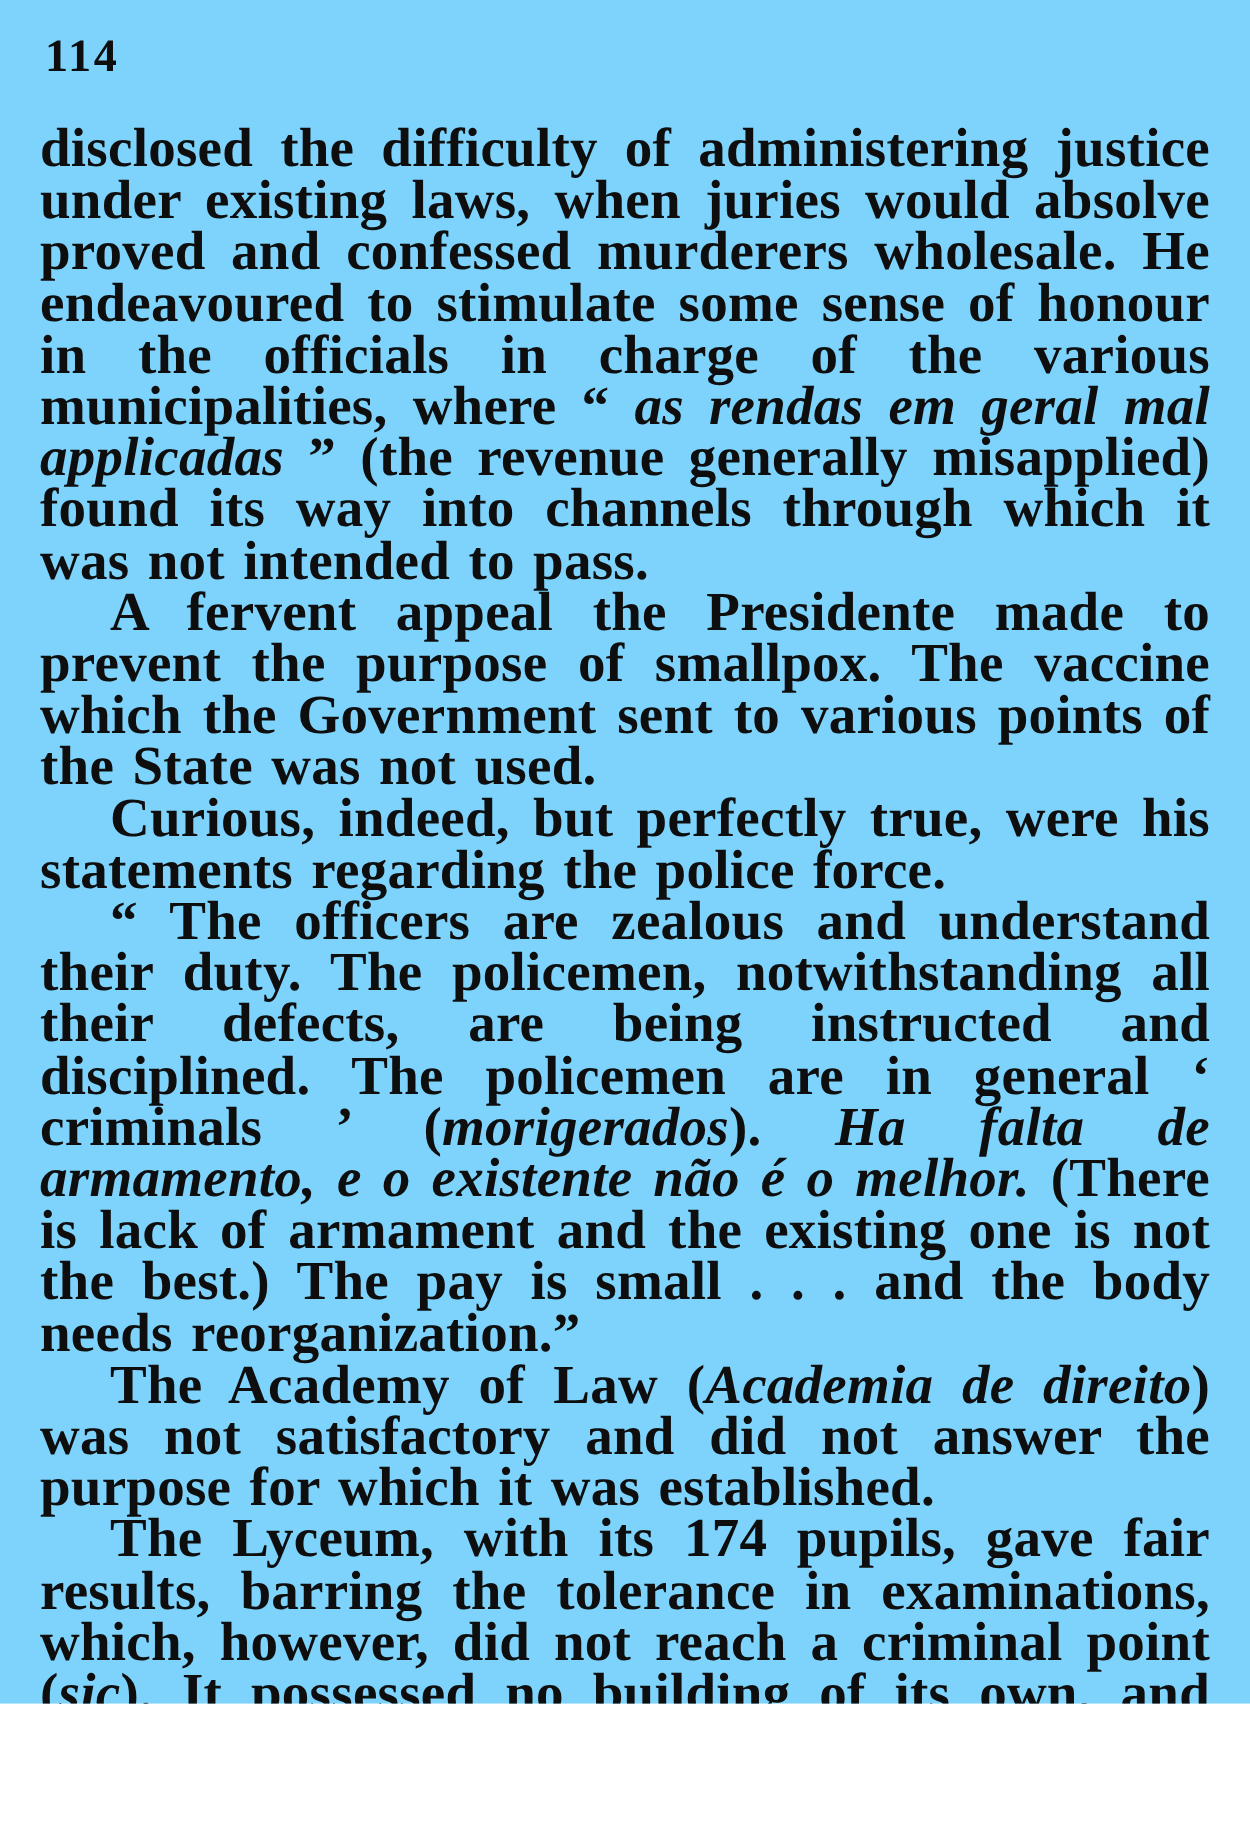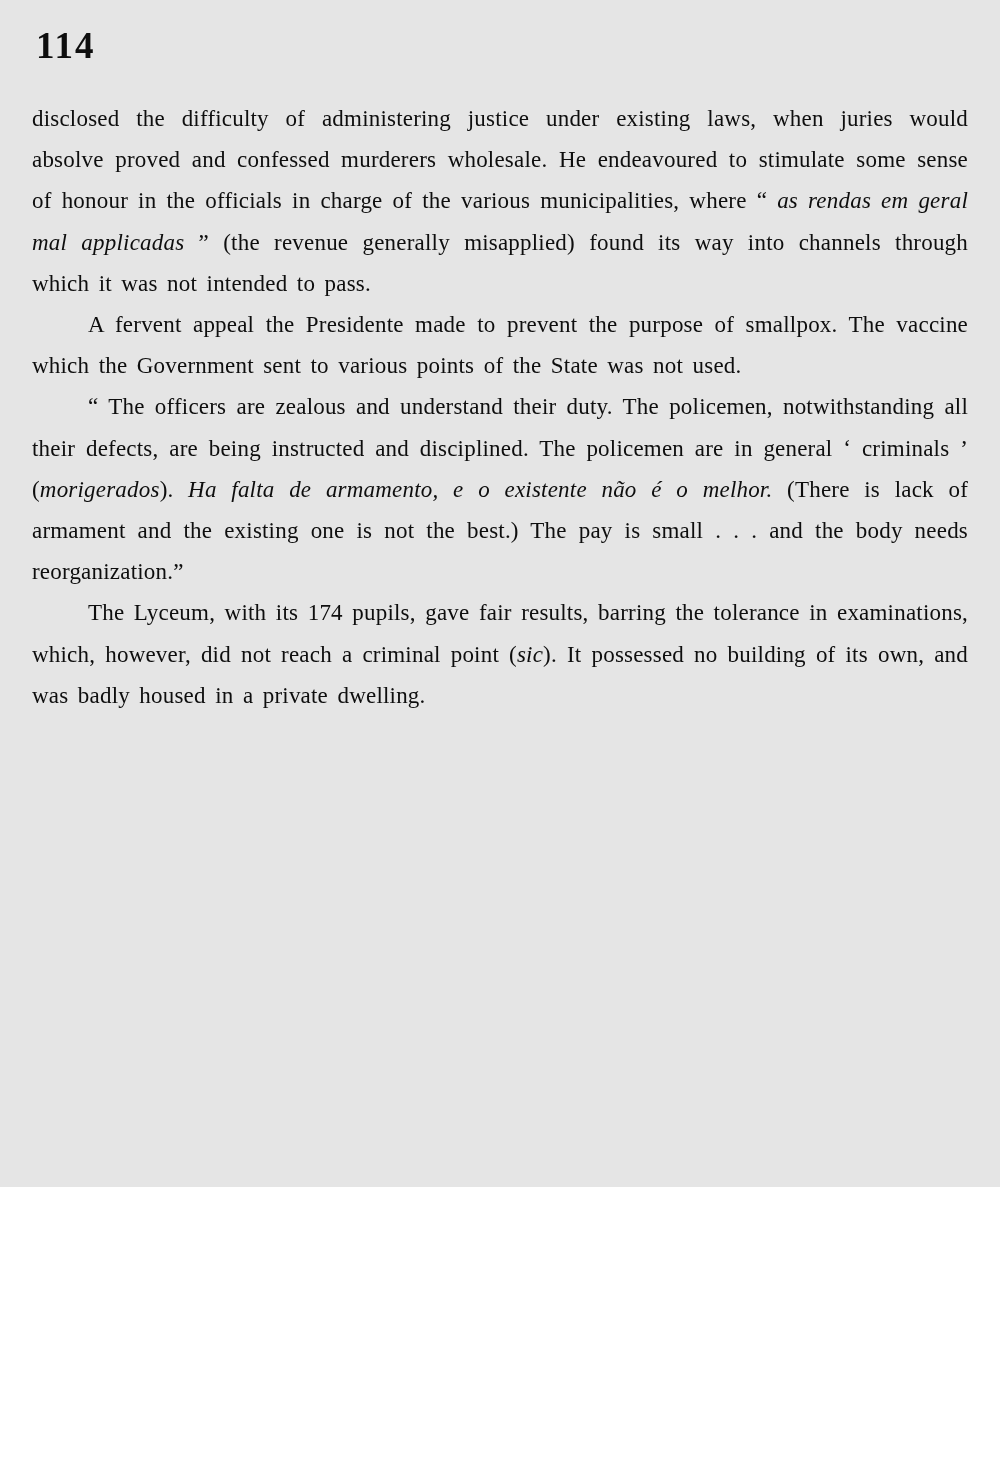--- a/index.html
+++ b/index.html
@@ -3,24 +3,24 @@
 <meta charset="utf-8">
 <style>
   html, body {
     margin: 0;
     padding: 0;
     background: #ffffff;
   }
   .page {
     position: relative;
     width: 1000px;
-    height: 1187px;
+    height: 1363px;
     box-sizing: border-box;
     padding: 24px 32px 0 32px;
-    background: #e5e5e5;
+    background: #7dd3fc;
     color: #0e0e0e;
     font-family: "Liberation Serif", "DejaVu Serif", serif;
     overflow: hidden;
   }
   .hdr {
     display: flex;
     align-items: baseline;
     gap: 26px;
     font-weight: bold;
     font-size: 37px;
@@ -29,25 +29,26 @@
     white-space: nowrap;
   }
   .hdr .num {
     letter-spacing: 2px;
   }
   .hdr .title {
     word-spacing: 15px;
   }
   .body-text {
     margin-top: 31px;
-    font-size: 23px;
+    font-size: 44px;
     line-height: 41.2px;
     text-align: justify;
     word-spacing: 3.5px;
     letter-spacing: 0.2px;
+    font-weight: bold;
   }
   .body-text p {
     margin: 0;
     padding: 0;
   }
   .body-text p.indent {
     text-indent: 56px;
   }
   .it {
     font-style: italic;
@@ -61,22 +62,24 @@
   <div class="hdr">
       <span class="num">114</span>
     </div>
 
   <div class="body-text">
 
     <p><span>disclosed the difficulty of administering justice under existing laws, when juries would absolve proved and confessed murderers wholesale. He endeavoured to stimulate some sense of honour in the officials in charge of the various municipalities, where “ </span><span class="it">as rendas em geral mal applicadas</span><span> ” (the revenue generally misapplied) found its way into channels through which it was not intended to pass.</span></p>
 
     <p class="indent"><span>A fervent appeal the Presidente made to prevent the purpose of smallpox. The vaccine which the Government sent to various points of the State was not used.</span></p>
 
+    <p class="indent"><span>Curious, indeed, but perfectly true, were his statements regarding the police force.</span></p>
 
     <p class="indent"><span>“ The officers are zealous and understand their duty. The policemen, notwithstanding all their defects, are being instructed and disciplined. The policemen are in general ‘ criminals ’ (</span><span class="it">morigerados</span><span>). </span><span class="it">Ha falta de armamento, e o existente não é o melhor.</span><span> (There is lack of armament and the existing one is not the best.) The pay is small . . . and the body needs reorganization.”</span></p>
 
+    <p class="indent"><span>The Academy of Law (</span><span class="it">Academia de direito</span><span>) was not satisfactory and did not answer the purpose for which it was established.</span></p>
 
     <p class="indent"><span>The Lyceum, with its 174 pupils, gave fair results, barring the tolerance in examinations, which, however, did not reach a criminal point (</span><span class="it">sic</span><span>). It possessed no building of its own, and was badly housed in a private dwelling.</span></p>
 
 
   </div>
 
 </div>
 
 </body></html>

